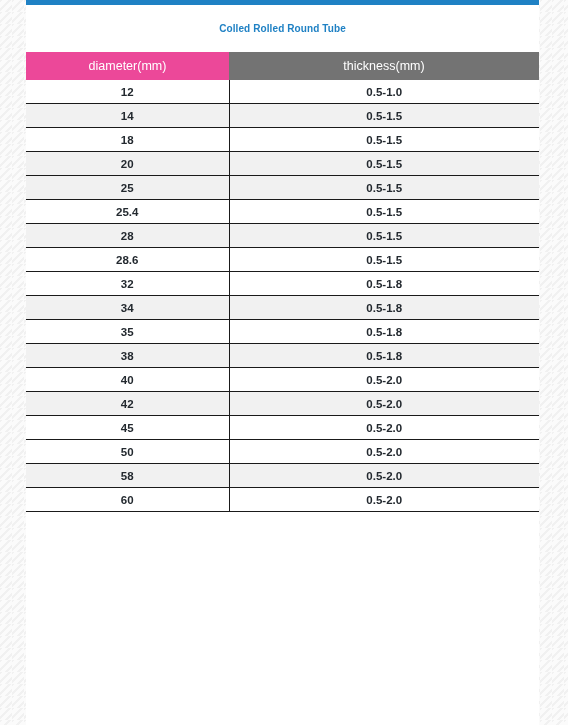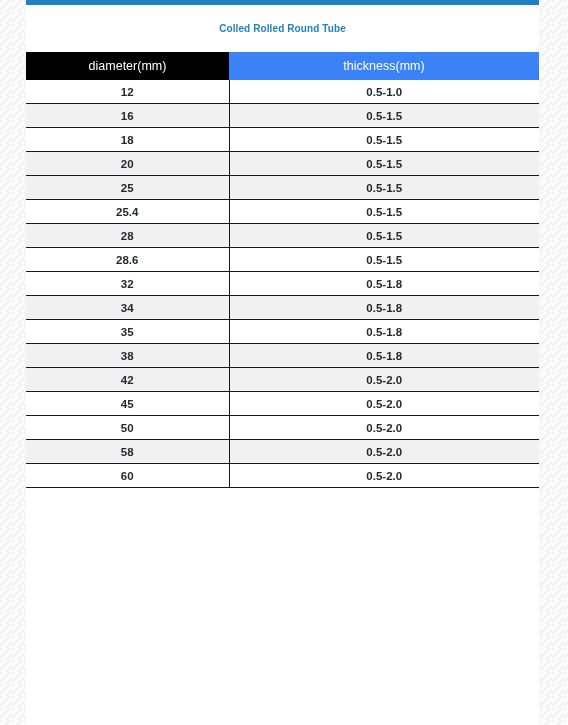--- a/index.html
+++ b/index.html
@@ -70,22 +70,22 @@
 
   thead th {
     height: 28px;
     font-size: 12.5px;
     font-weight: normal;
     color: #ffffff;
     text-align: center;
     vertical-align: middle;
     padding: 0;
   }
-  th.head-diameter { background: #000000; }
-  th.head-thickness { background: #3b82f6; }
+  th.head-diameter { background: #ec4899; }
+  th.head-thickness { background: #737373; }
 
   tbody td {
     height: 23px;
     font-size: 11.5px;
     font-weight: bold;
     color: #23292f;
     text-align: center;
     vertical-align: middle;
     padding: 0;
     border-bottom: 1px solid #1a1a1a;
@@ -125,21 +125,21 @@
         <th class="head-diameter">diameter(mm)</th>
         <th class="head-thickness">thickness(mm)</th>
       </tr>
     </thead>
     <tbody id="table-body">
         <tr class="row-even">
           <td class="cell-diameter">12</td>
           <td class="cell-thickness">0.5-1.0</td>
         </tr>
         <tr class="row-odd">
-          <td class="cell-diameter">16</td>
+          <td class="cell-diameter">14</td>
           <td class="cell-thickness">0.5-1.5</td>
         </tr>
         <tr class="row-even">
           <td class="cell-diameter">18</td>
           <td class="cell-thickness">0.5-1.5</td>
         </tr>
         <tr class="row-odd">
           <td class="cell-diameter">20</td>
           <td class="cell-thickness">0.5-1.5</td>
         </tr>
@@ -167,20 +167,24 @@
           <td class="cell-diameter">34</td>
           <td class="cell-thickness">0.5-1.8</td>
         </tr>
         <tr class="row-even">
           <td class="cell-diameter">35</td>
           <td class="cell-thickness">0.5-1.8</td>
         </tr>
         <tr class="row-odd">
           <td class="cell-diameter">38</td>
           <td class="cell-thickness">0.5-1.8</td>
+        </tr>
+        <tr class="row-even">
+          <td class="cell-diameter">40</td>
+          <td class="cell-thickness">0.5-2.0</td>
         </tr>
         <tr class="row-odd">
           <td class="cell-diameter">42</td>
           <td class="cell-thickness">0.5-2.0</td>
         </tr>
         <tr class="row-even">
           <td class="cell-diameter">45</td>
           <td class="cell-thickness">0.5-2.0</td>
         </tr>
         <tr class="row-even">

